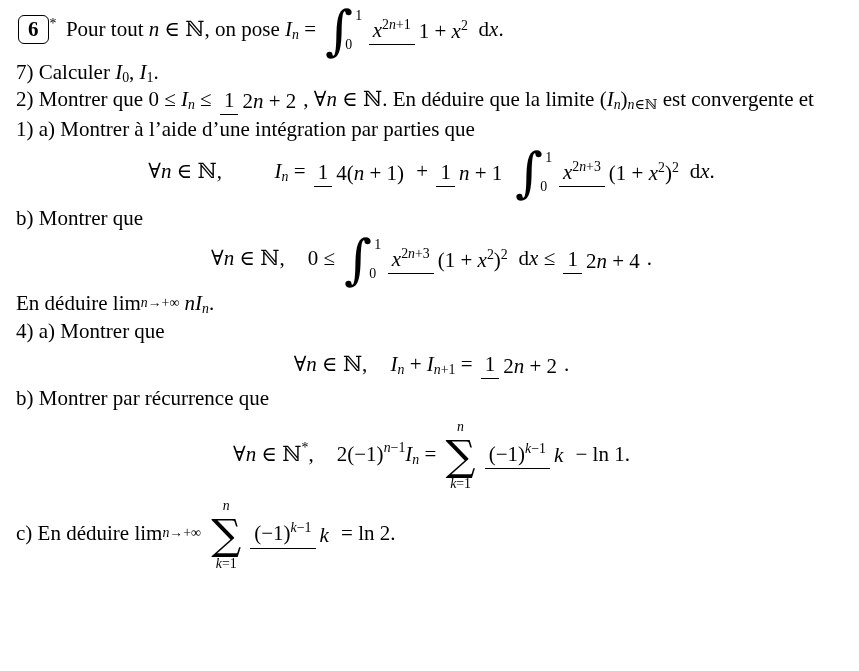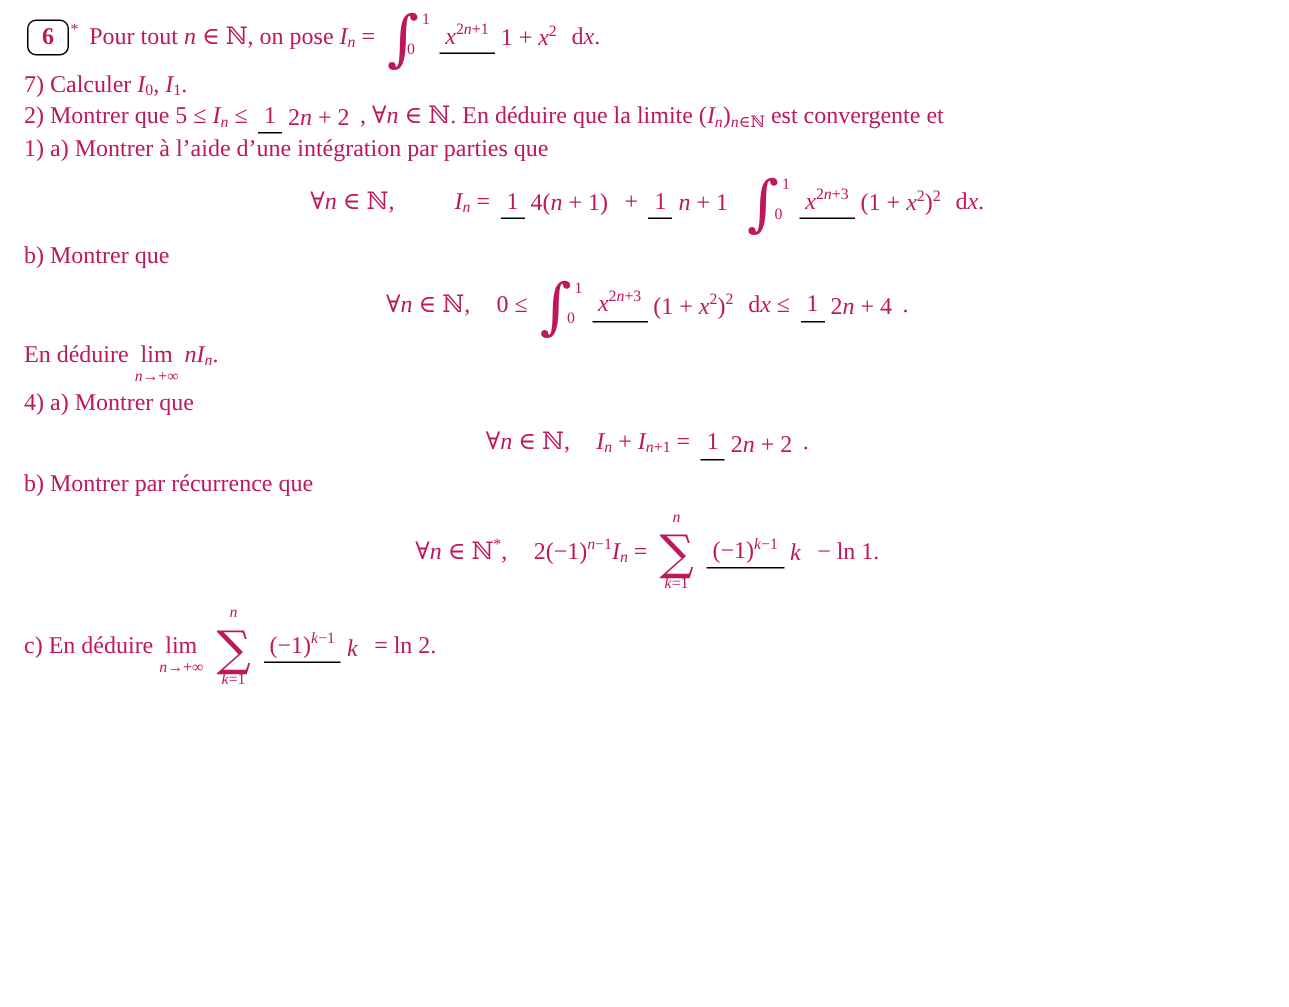--- a/index.html
+++ b/index.html
@@ -1,21 +1,21 @@
 <!DOCTYPE html>
 <html><head>
 <meta charset="utf-8">
 <style>
   html,body{margin:0;padding:0;background:#ffffff;}
   .doc{
     width:859px;height:671px;box-sizing:border-box;
     padding:6px 12px 0 16px;overflow:hidden;
-    background:#ffffff;color:#be185d;
+    background:#ffffff;color:#000000;
     font-family:"Liberation Serif","DejaVu Serif","DejaVu Sans",serif;
-    font-size:16px;line-height:1.25;
+    font-size:21px;line-height:1.25;
   }
   .line{white-space:nowrap;}
   .display{text-align:center;}
   .mr{font-style:normal;}
   .mi{font-style:italic;}
   .mb{font-weight:700;}
   .sup{font-size:0.66em;vertical-align:0.6em;line-height:1;}
   .sub{font-size:0.66em;vertical-align:-0.22em;line-height:1;}
   .msp{display:inline-block;height:1px;}
   .numbox{
@@ -37,21 +37,21 @@
   .ihi{margin-left:2px;}
   .ilo{margin-left:-8px;}
   .sum{
     display:inline-flex;flex-direction:column;align-items:center;
     vertical-align:middle;margin:0 4px;line-height:1;
   }
   .shi,.slo{font-size:0.66em;line-height:1;}
   .shi{padding-bottom:2px;}
   .slo{padding-top:2px;}
   .ssym{font-size:2.0em;line-height:0.95;font-family:"DejaVu Serif","DejaVu Sans",serif;}
-  .lim{display:inline-flex;flex-direction:column;align-items:center;line-height:1.05;vertical-align:baseline;}
+  .lim{display:inline-flex;flex-direction:row;align-items:center;line-height:1.05;vertical-align:baseline;}
   .limu{font-size:0.66em;}
   
   .m-l0{margin-bottom:2px;}
   .m-l1{margin-bottom:1px;}
   .m-l2{margin-bottom:1px;}
   .m-l3{margin-bottom:1px;}
   .m-l4{margin-bottom:2px;}
   .m-l5{margin:6px 0;}
   .m-l7{margin:4px 0;}
   .m-l8{margin-bottom:2px;}
@@ -69,21 +69,21 @@
         <span class="isym">∫</span>
         <span class="ibnd">
           <span class="ihi"><span class="mr">1</span></span>
           <span class="ilo"><span class="mr">0</span></span>
         </span>
       </span><span class="msp" style="display: inline-block; width: 0.08em;"></span><span class="frac">
         <span class="fn"><span class="mi">x</span><span class="sup"><span class="mr">2</span><span class="mi">n</span><span class="mr">+1</span></span></span>
         <span class="fd"><span class="mr">1 + </span><span class="mi">x</span><span class="sup"><span class="mr">2</span></span></span>
       </span><span class="msp" style="display: inline-block; width: 0.18em;"></span><span class="mr">d</span><span class="mi">x</span><span class="mr">.</span></div>
   <div class="line m-l1"><span class="mr">7) Calculer </span><span class="mi">I</span><span class="sub"><span class="mr">0</span></span><span class="mr">, </span><span class="mi">I</span><span class="sub"><span class="mr">1</span></span><span class="mr">.</span></div>
-  <div class="line m-l2"><span class="mr">2) Montrer que 5 ≤ </span><span class="mi">I</span><span class="sub"><span class="mi">n</span></span><span class="mr"> ≤ </span><span class="frac">
+  <div class="line m-l2"><span class="mr">2) Montrer que 0 ≤ </span><span class="mi">I</span><span class="sub"><span class="mi">n</span></span><span class="mr"> ≤ </span><span class="frac">
         <span class="fn"><span class="mr">1</span></span>
         <span class="fd"><span class="mr">2</span><span class="mi">n</span><span class="mr"> + 2</span></span>
       </span><span class="mr">, ∀</span><span class="mi">n</span><span class="mr"> ∈ ℕ. En déduire que la limite (</span><span class="mi">I</span><span class="sub"><span class="mi">n</span></span><span class="mr">)</span><span class="sub"><span class="mi">n</span><span class="mr">∈ℕ</span></span><span class="mr"> est convergente et</span></div>
   <div class="line m-l4">1) a) Montrer à l’aide d’une intégration par parties que</div>
   <div class="line display m-l5"><span class="mr">∀</span><span class="mi">n</span><span class="mr"> ∈ ℕ,</span><span class="msp" style="display: inline-block; width: 2.5em;"></span><span class="mi">I</span><span class="sub"><span class="mi">n</span></span><span class="mr"> = </span><span class="frac">
         <span class="fn"><span class="mr">1</span></span>
         <span class="fd"><span class="mr">4(</span><span class="mi">n</span><span class="mr"> + 1)</span></span>
       </span><span class="mr"> + </span><span class="frac">
         <span class="fn"><span class="mr">1</span></span>
         <span class="fd"><span class="mi">n</span><span class="mr"> + 1</span></span>

